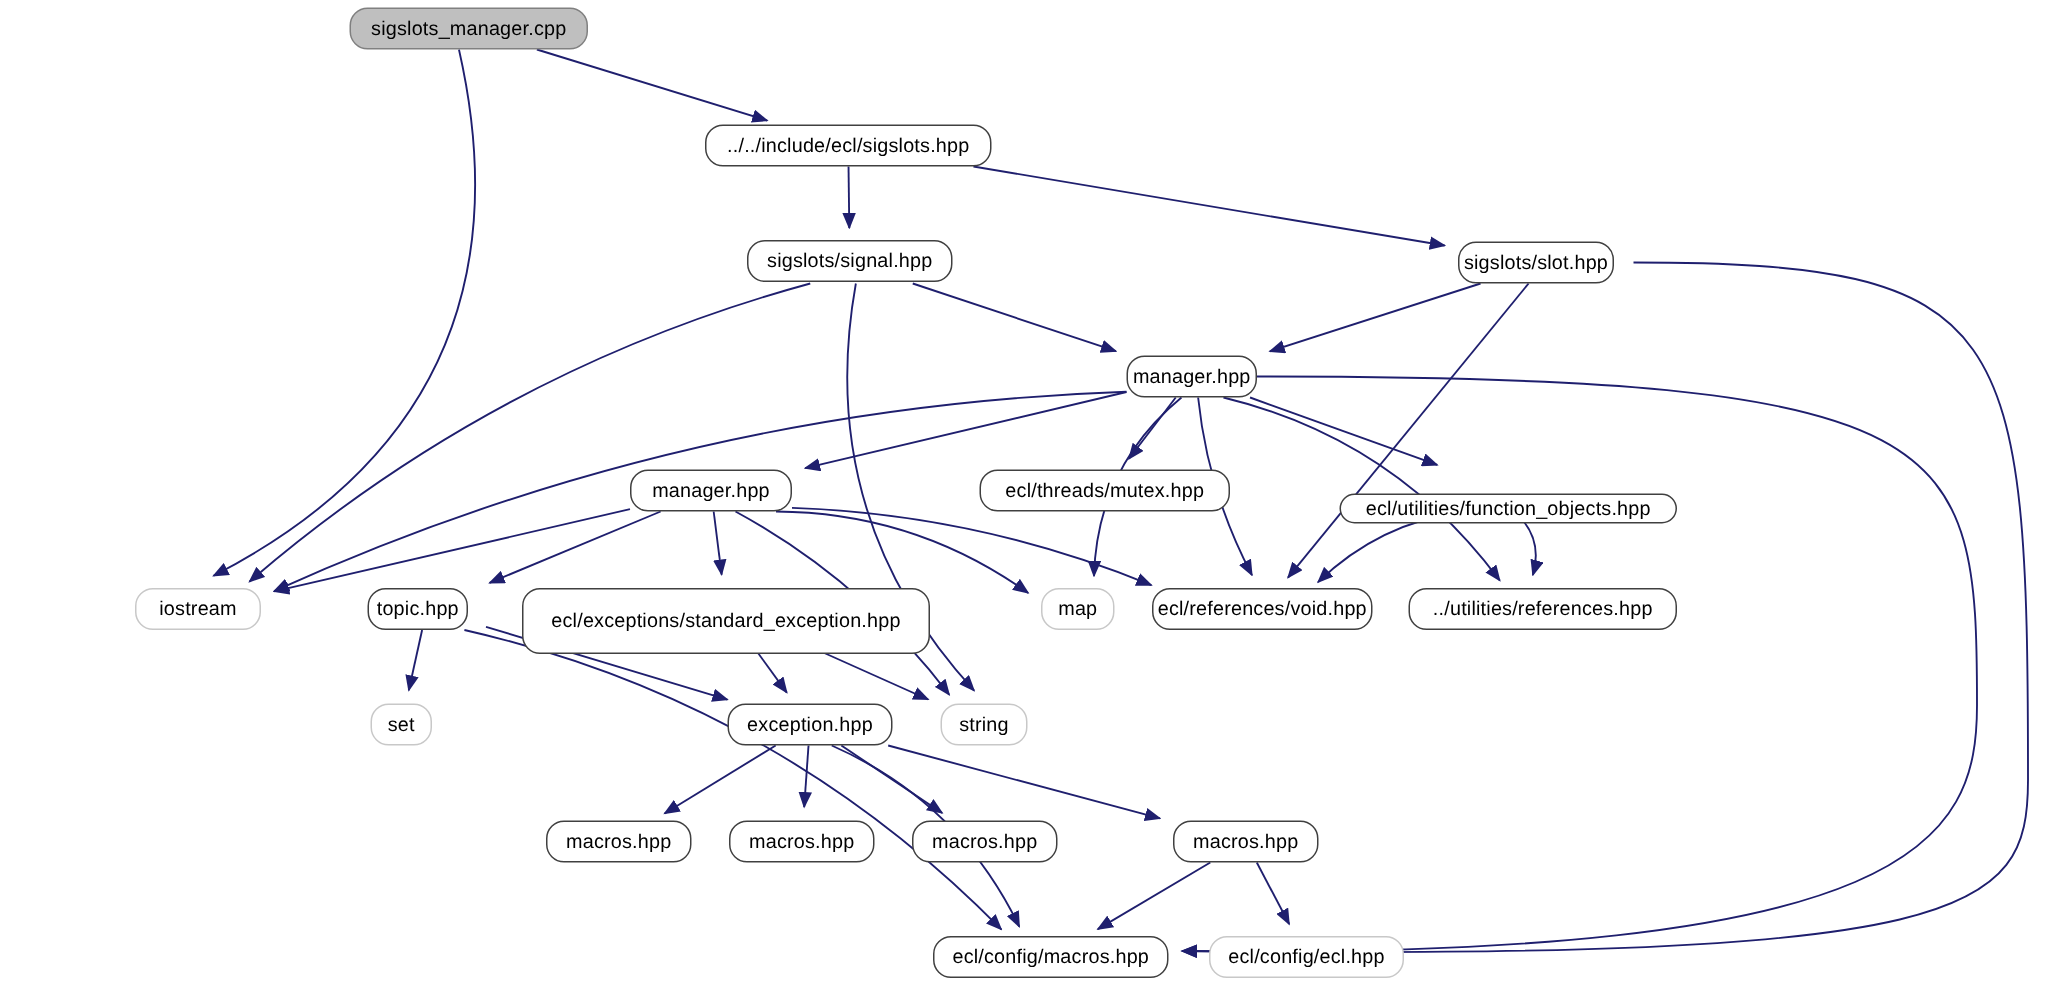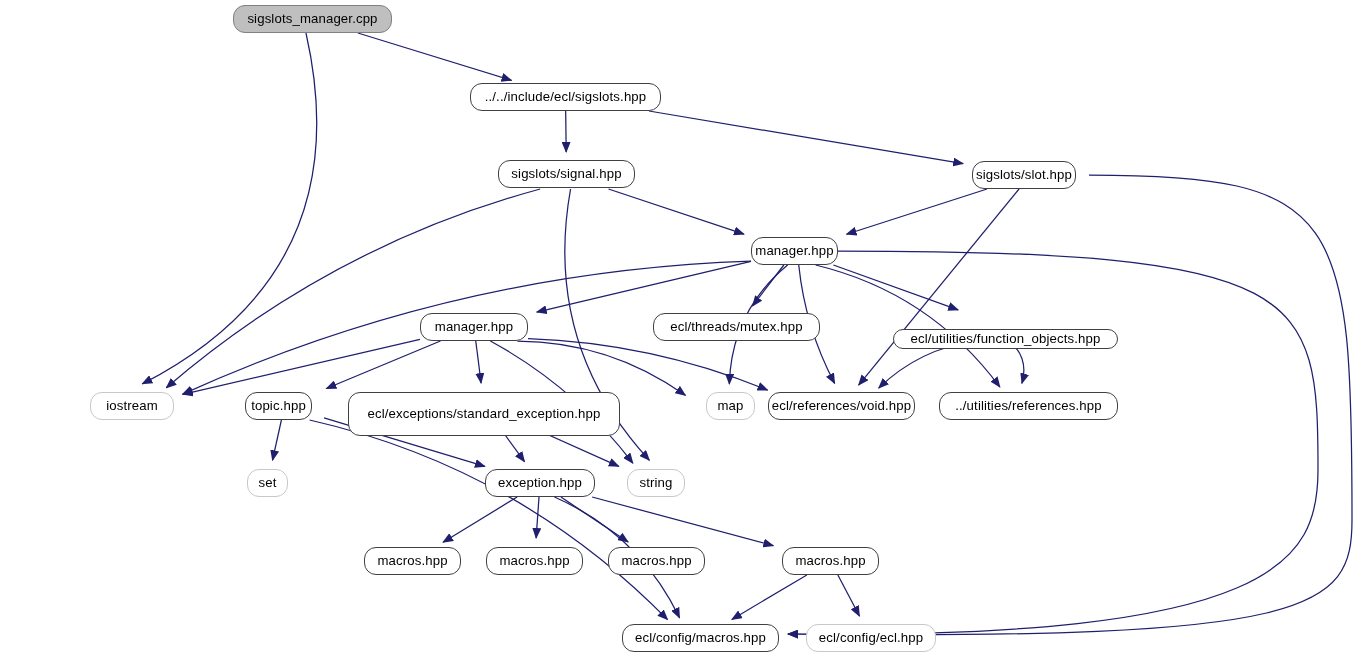--- a/index.html
+++ b/index.html
@@ -134,21 +134,21 @@
       </div>
       <div class="node system" style="left: 90px; top: 392px; width: 84px; height: 28px;">
         <span class="label">iostream</span>
       </div>
       <div class="node local" style="left: 245px; top: 392px; width: 67px; height: 28px;">
         <span class="label">topic.hpp</span>
       </div>
       <div class="node local" style="left: 348px; top: 392px; width: 272px; height: 44px;">
         <span class="label">ecl/exceptions/standard_exception.hpp</span>
       </div>
-      <div class="node system" style="left: 694px; top: 392px; width: 49px; height: 28px; margin-left: 12px;">
+      <div class="node system" style="left: 694px; top: 392px; width: 49px; height: 28px;">
         <span class="label">map</span>
       </div>
       <div class="node local" style="left: 768px; top: 392px; width: 147px; height: 28px;">
         <span class="label">ecl/references/void.hpp</span>
       </div>
       <div class="node local" style="left: 939px; top: 392px; width: 179px; height: 28px;">
         <span class="label">../utilities/references.hpp</span>
       </div>
       <div class="node system" style="left: 247px; top: 469px; width: 41px; height: 28px; text-align: center;">
         <span class="label">set</span>

